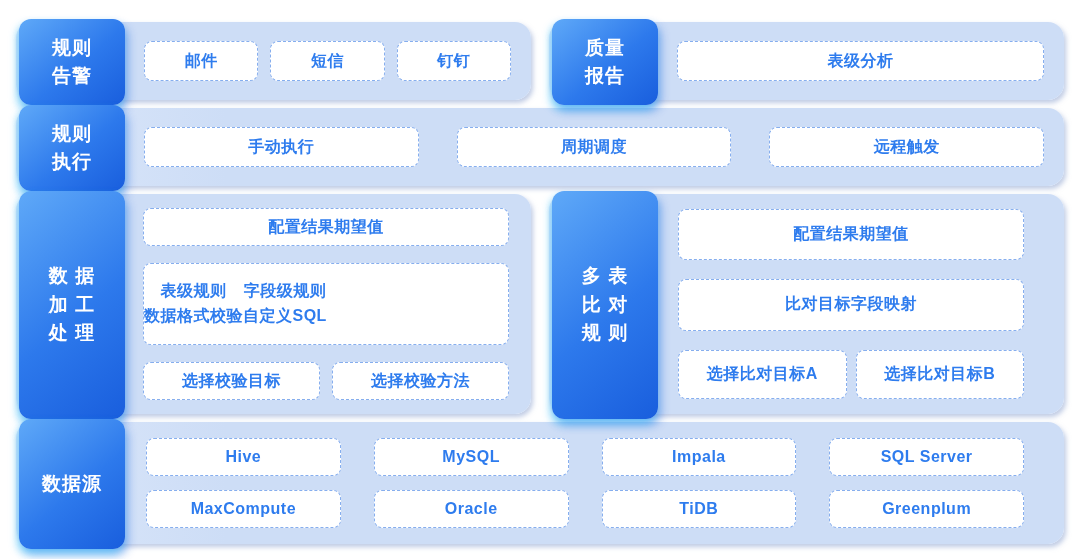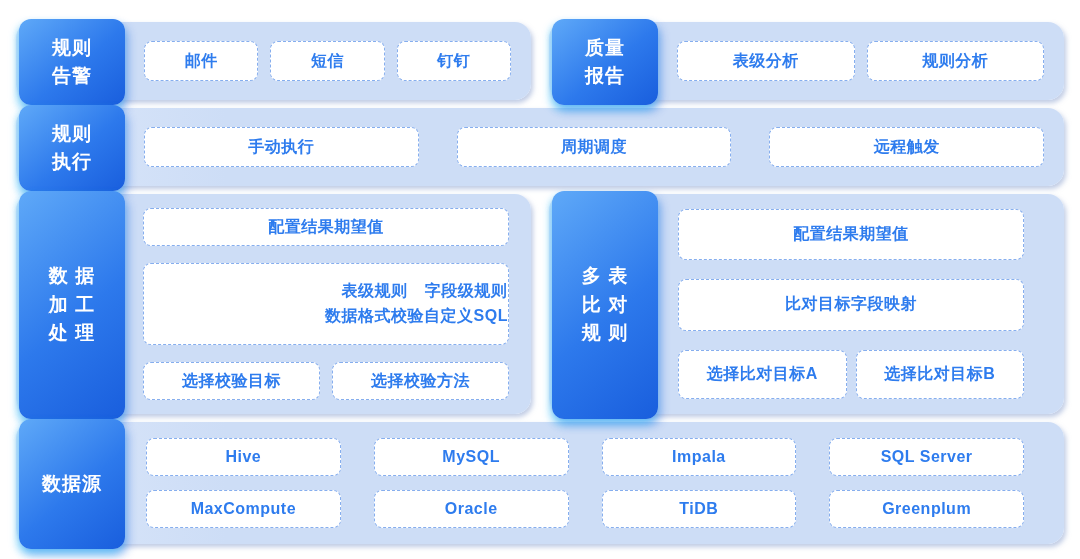--- a/index.html
+++ b/index.html
@@ -37,21 +37,21 @@
     height:40px;display:flex;gap:12px;
   }
   .hrow .node{flex:1;}
   #row2 .hrow{gap:38px;}
   
   .col-left{
     position:absolute;left:127px;right:22px;top:14px;bottom:14px;
     display:flex;flex-direction:column;gap:17px;
   }
   .node-sm{height:38px;flex:none;}
-  .node-big{flex:1;display:flex;align-items:center;justify-content:flex-end;}
+  .node-big{flex:1;display:flex;align-items:center;justify-content:flex-start;}
   .rule-group{line-height:1.55;text-align:center;}
   .pair{display:flex;gap:12px;height:38px;flex:none;}
   .pair .node{flex:1;}
   
   .col-right{
     position:absolute;left:129px;right:40px;top:15px;bottom:15px;
     display:flex;flex-direction:column;gap:19px;
   }
   .node-md{flex:1;}
   .pair2{display:flex;gap:9px;flex:1;}
@@ -80,21 +80,20 @@
         <div class="node">钉钉</div>
       </div>
     </div>
     <div class="panel">
       <div class="tab">
         <span>质量</span>
         <span>报告</span>
       </div>
       <div class="hrow">
         <div class="node">表级分析</div>
-        <div class="node">规则分析</div>
       </div>
     </div>
   </div>
 
   <div class="row" id="row2">
     <div class="panel">
       <div class="tab">
         <span>规则</span>
         <span>执行</span>
       </div>

